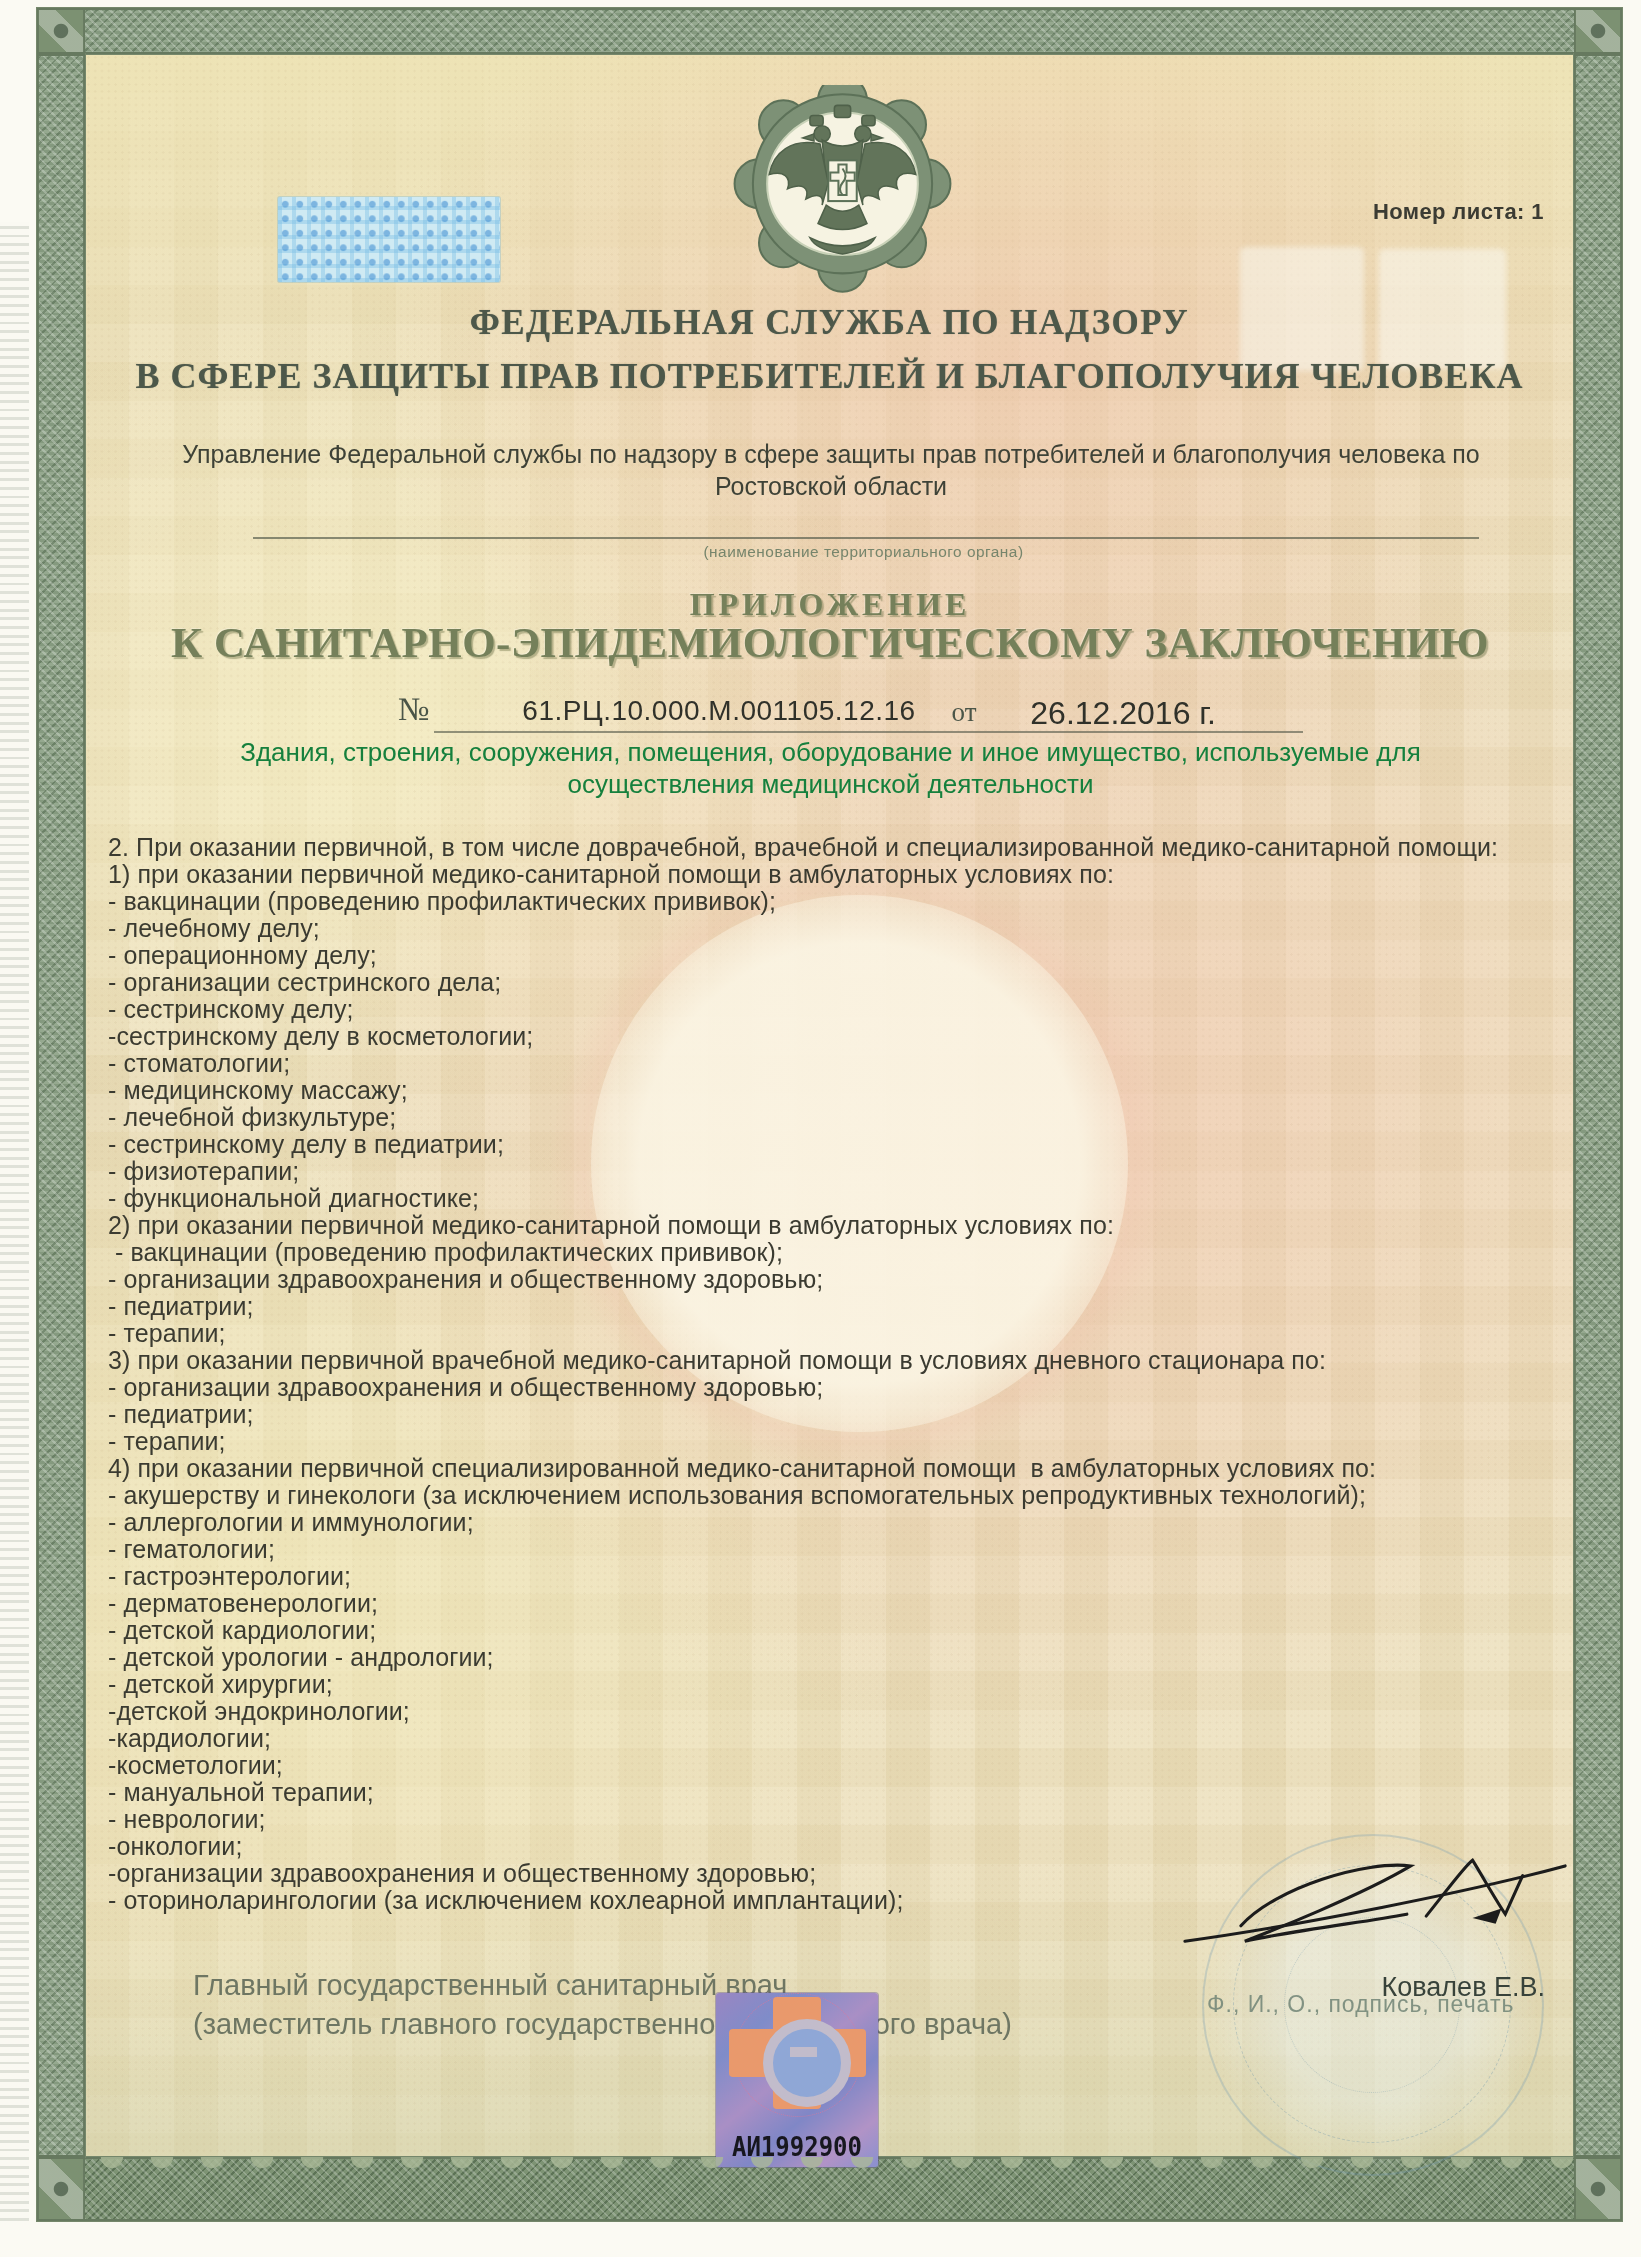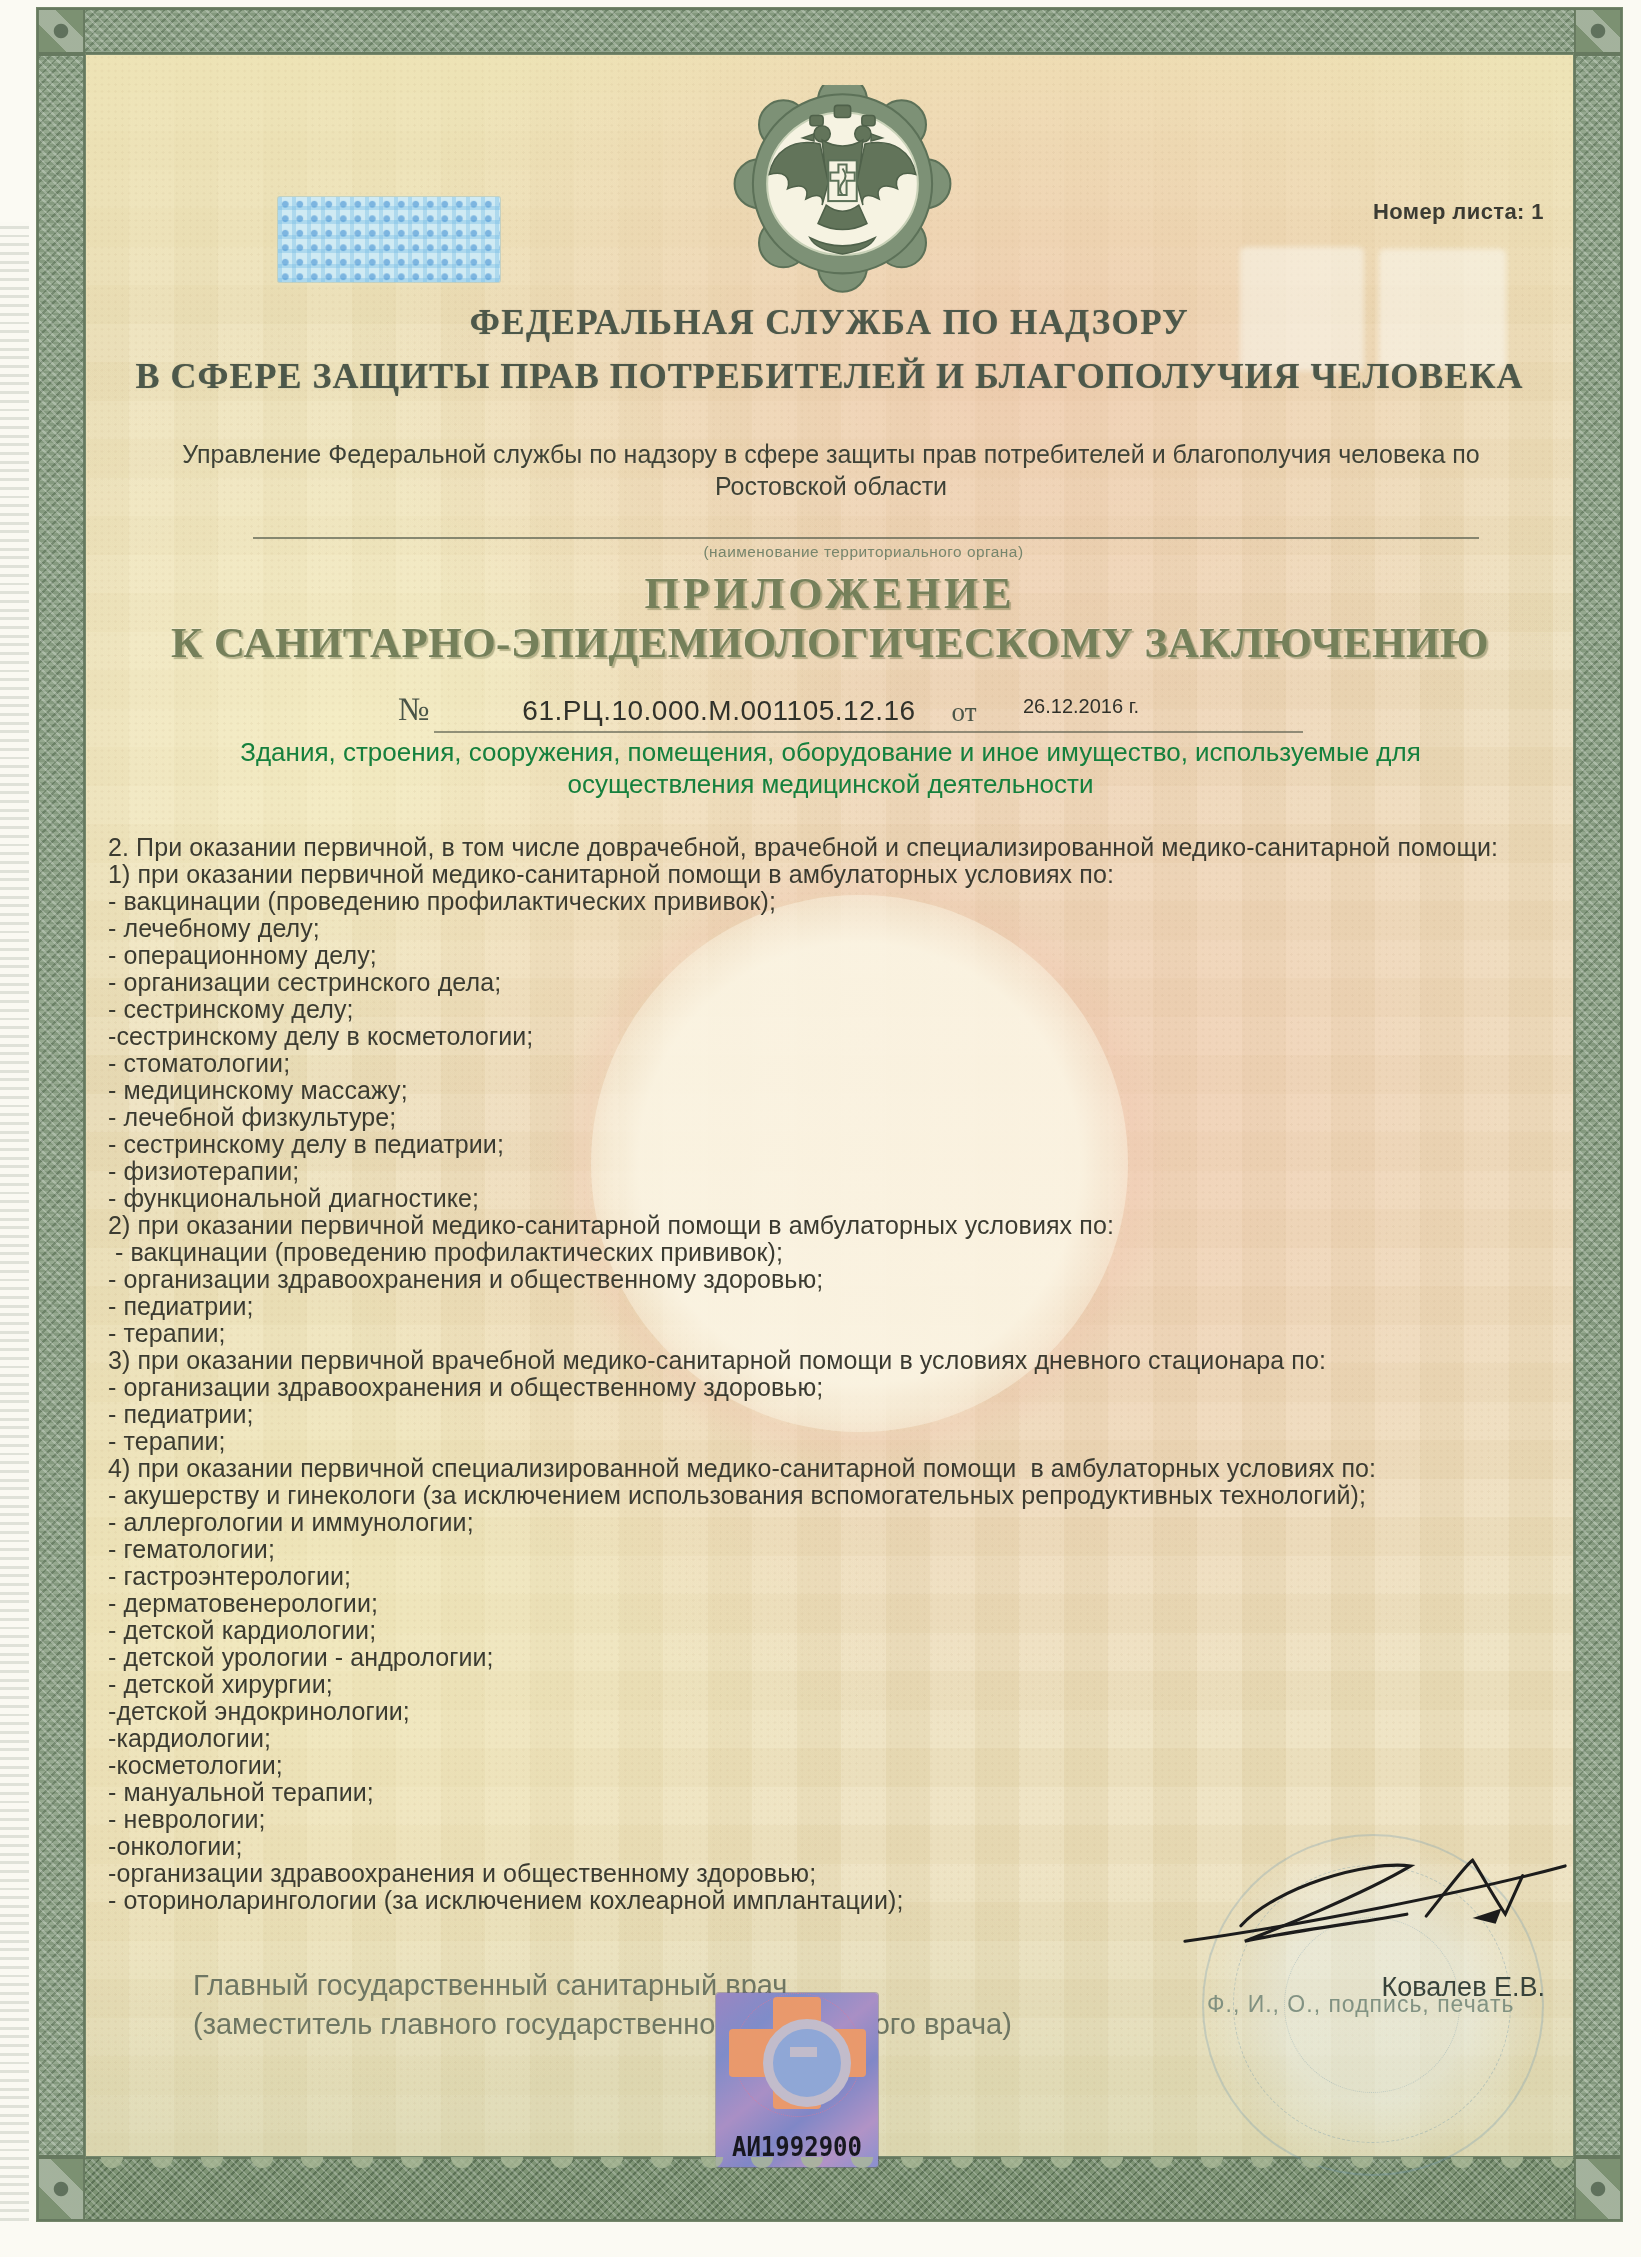--- a/index.html
+++ b/index.html
@@ -86,28 +86,28 @@
   .hdr2{top:355px;font-size:36px;letter-spacing:1px;}
   .dept{position:absolute;left:126px;top:438px;width:1410px;z-index:4;text-align:center;
     font-size:25px;line-height:32px;color:#3e4237;}
   .rule{position:absolute;left:253px;top:537px;width:1226px;height:1.9px;z-index:4;
     background:rgba(78,86,70,.65);}
   .org-caption{position:absolute;left:91px;top:543px;width:1545px;z-index:4;text-align:center;
     font-size:15.4px;color:#76856c;letter-spacing:0.5px;}
   .title{position:absolute;left:77px;width:1506px;z-index:4;text-align:center;
     font-family:"Liberation Serif",serif;font-weight:700;color:#75805a;
     text-shadow:1.9px 1.9px 1px rgba(108,112,72,.45), -1px -1px 0 rgba(255,255,255,.25);}
-  .title1{top:568px;font-size:44px;letter-spacing:3.9px;}
+  .title1{top:586px;font-size:32px;letter-spacing:3.9px;}
   .title2{top:618px;font-size:43px;letter-spacing:0.5px;}
 
   .numrow{position:absolute;z-index:4;color:#30312a;}
   .num-sign{left:398px;top:691px;font-family:"Liberation Serif",serif;font-size:33px;color:#4a5548;}
   .num-value{left:521px;top:695px;width:396px;text-align:center;font-size:28px;letter-spacing:0.5px;}
   .num-from{left:935px;top:697px;width:58px;text-align:center;font-family:"Liberation Serif",serif;font-size:27px;color:#4a5548;}
-  .num-date{left:1023px;top:695px;width:193px;text-align:left;font-size:20px;}
+  .num-date{left:1023px;top:695px;width:193px;text-align:right;font-size:32px;}
   .num-underline{position:absolute;left:434px;top:731px;width:869px;height:1.9px;z-index:4;
     background:rgba(80,85,70,.6);}
 
   .subject{position:absolute;left:116px;top:736px;width:1429px;z-index:4;text-align:center;
     font-size:26px;line-height:32px;color:#15803d;}
 
   .list{position:absolute;left:108px;top:834px;z-index:4;font-size:25px;line-height:27px;
     color:#3b3b31;letter-spacing:0.1px;}
   .li{white-space:pre;}
 

